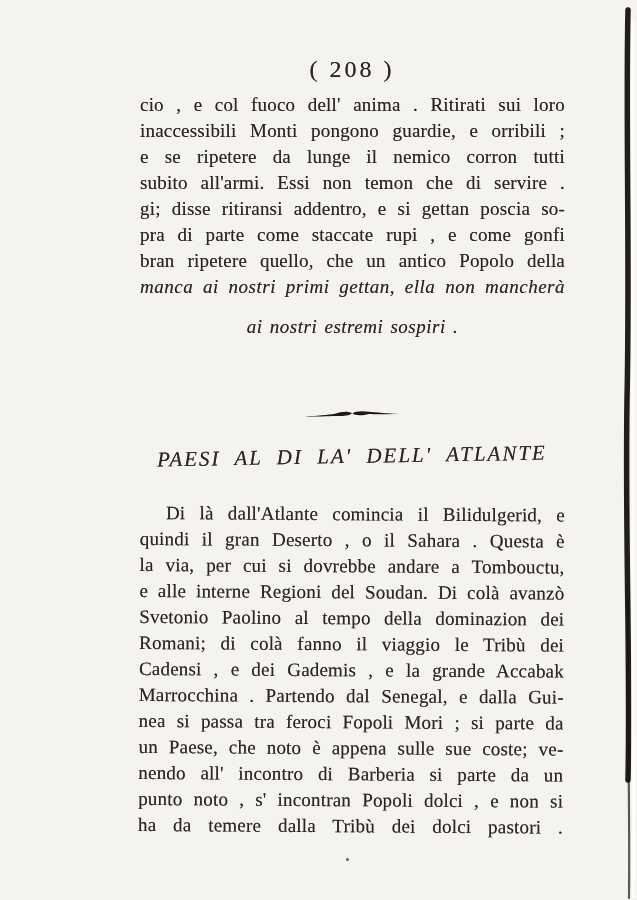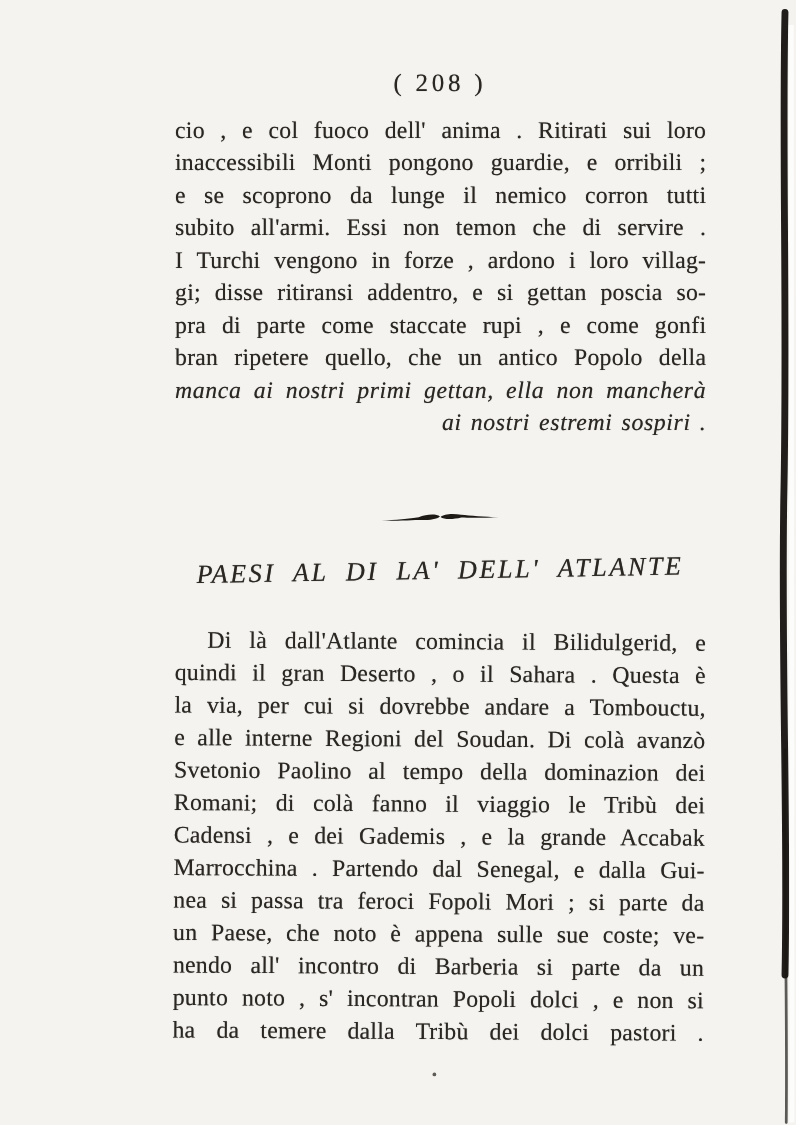--- a/index.html
+++ b/index.html
@@ -6,33 +6,33 @@
   body{
     width:637px;height:900px;position:relative;overflow:hidden;
     background:radial-gradient(ellipse at 45% 40%, #f7f6f3 0%, #f3f2ee 70%, #edecе8 100%);
     background-color:#f4f3f0;
     font-family:"Liberation Serif", serif;
     color:#2a2722;
   }
   .page{position:absolute;inset:0;}
   .page-number{
     position:absolute;top:56px;left:140px;width:424px;
-    text-align:center;font-size:20px;letter-spacing:3px;
+    text-align:center;font-size:24px;letter-spacing:3px;
     text-shadow:0 0 .6px rgba(42,39,34,.65);
   }
   .textblock{
     position:absolute;left:140px;width:425px;
     font-size:19px;line-height:26px;word-spacing:2px;letter-spacing:.2px;
     text-shadow:0 0 .6px rgba(42,39,34,.6);
   }
   .para1{top:92px;}
   .para2{top:500px;transform:rotate(.35deg);transform-origin:left top;}
   .line{height:26px;overflow:hidden;text-align:justify;}
   .line::after{content:"";display:inline-block;width:100%;height:0;}
-  .line.no-just{text-align:right;}
+  .line.no-just{text-align:center;margin-top:14px;}
   .line.no-just::after{content:none;}
   .indent{text-indent:26px;}
   .it{font-style:italic;letter-spacing:.5px;}
   .divider{
     position:absolute;left:304px;top:406px;width:96px;height:16px;
     transform:rotate(-2deg);
   }
   .heading{
     position:absolute;left:140px;top:444px;width:424px;
     text-align:center;font-style:italic;font-size:21px;
@@ -50,23 +50,22 @@
 </head>
 <body>
 
 <div class="page">
 
   <div class="page-number">( 208 )</div>
 
   <div class="textblock para1">
     <div class="line">cio , e col fuoco dell' anima . Ritirati sui loro</div>
     <div class="line">inaccessibili Monti pongono guardie, e orribili ;</div>
-    <div class="line">e se scoprono da lunge il nemico corron tutti</div>
+    <div class="line">e se ripetere da lunge il nemico corron tutti</div>
     <div class="line">subito all'armi. Essi non temon che di servire .</div>
-    <div class="line">I Turchi vengono in forze , ardono i loro villag-</div>
     <div class="line">gi; disse ritiransi addentro, e si gettan poscia so-</div>
     <div class="line">pra di parte come staccate rupi , e come gonfi</div>
     <div class="line">bran ripetere quello, che un antico Popolo della</div>
     <div class="line it">manca ai nostri primi gettan, ella non mancherà</div>
     <div class="line it no-just">ai nostri estremi sospiri .</div>
   </div>
 
   <svg class="divider" viewBox="0 0 96 16">
     <path fill="#1d1a16" d="M1 9 C12 8.6 24 8.2 31 7.2 C37 5 45 4.6 48 7.2 C45 9.8 37 9.9 31 9.4 C24 9.4 12 9.4 1 9 Z"></path>
     <path fill="#1d1a16" d="M95 9.6 C84 9.4 72 9.2 65 8.6 C59 9.9 51 10 48.5 7.6 C51 5 59 5 65 6.4 C72 7.4 84 8.6 95 9.6 Z"></path>

